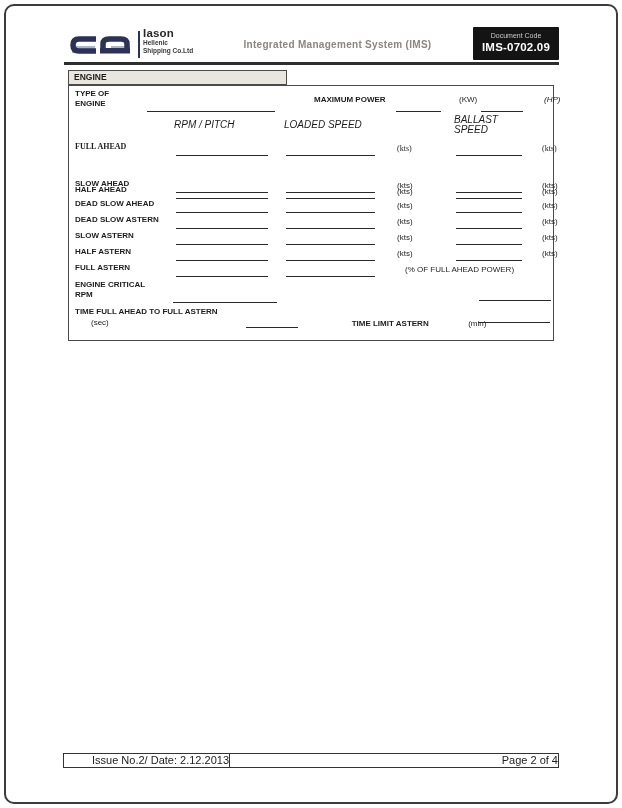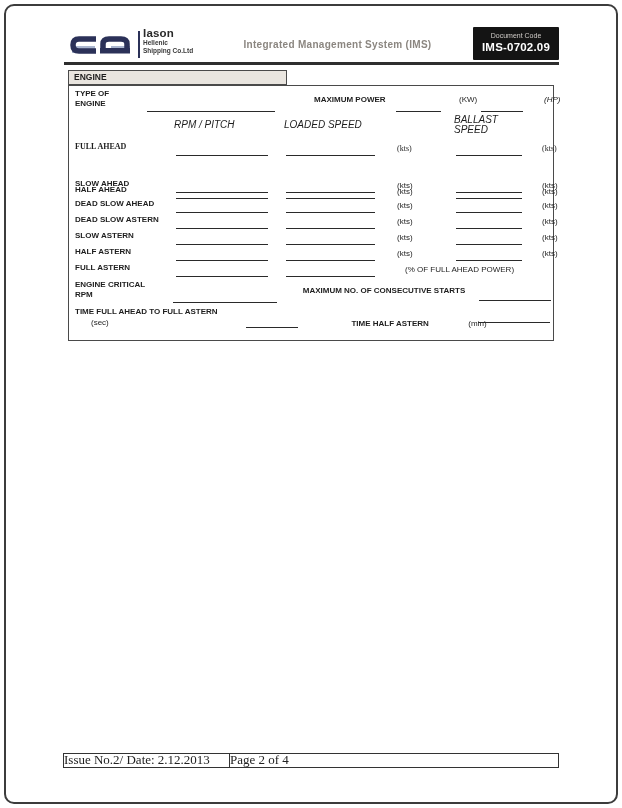--- a/index.html
+++ b/index.html
@@ -63,22 +63,22 @@
   .form-row .u3 { position:absolute; left:387px; top:1px; width:66px; height:13px; }
   .form-row .kts2 { position:absolute; left:457px; top:2px; }
   .form-row .pct-note { position:absolute; left:320px; top:2px; }
 
   
   .footer-table {
     position:absolute; left:63px; top:753px; width:496px; height:15px;
     display:flex; border:1.5px solid #333; background:#fff;
   }
   .footer-cell {
-    font-size:13px; text-align:left; line-height:12px; color:#222;
-    overflow:hidden; white-space:nowrap;font-family:Liberation Serif, serif;
+    font-size:11px; text-align:right; line-height:12px; color:#222;
+    overflow:hidden; white-space:nowrap;
   }
   .footer-cell + .footer-cell { border-left:1.2px solid #333; }
   .fc-issue { width:165px; }
   .fc-revision { width:190px; }
   .fc-page { flex:1; }
 </style>
 </head>
 <body>
 
 <div class="page">
@@ -185,28 +185,27 @@
     <div class="form-row" style="top:177px;">
       <span class="row-label lbl-b">FULL ASTERN</span>
       <span class="u1 blank-line"></span>
       <span class="u2 blank-line"></span>
       <span class="pct-note lbl-r">(% OF FULL AHEAD POWER)</span>
     </div>
 
     <div class="abs lbl-b" style="left:6px; top:194px;">ENGINE CRITICAL
 RPM</div>
     <div class="abs blank-line" style="left:104px; top:205px; width:104px; height:12px;"></div>
-    <div class="abs lbl-b" style="left:160px; top:200px; width:310px; text-align:center;">MAXIMUM NO. OF CONSECUTIVE STARTS</div>
     <div class="abs blank-line" style="left:410px; top:203px; width:72px; height:12px;"></div>
 
     <div class="abs lbl-b" style="left:6px; top:221px;">TIME FULL AHEAD TO FULL ASTERN</div>
     <div class="abs lbl-r" style="left:6px; top:232px;">(sec)</div>
     <div class="abs blank-line" style="left:177px; top:230px; width:52px; height:12px;"></div>
     <div class="abs" style="left:250px; top:226px; width:200px; text-align:center;">
-      <span class="lbl-b">TIME HALF ASTERN</span>
+      <span class="lbl-b">TIME LIMIT ASTERN</span>
       <span class="lbl-r" style="margin-left:19px;">(min)</span>
     </div>
     <div class="abs blank-line" style="left:409px; top:225px; width:72px; height:12px;"></div>
 
   </div>
 
   <div class="footer-table">
     <div class="footer-cell fc-issue">Issue No.2/ Date: 2.12.2013</div>
     <div class="footer-cell fc-page">Page 2 of 4</div>
   </div>

